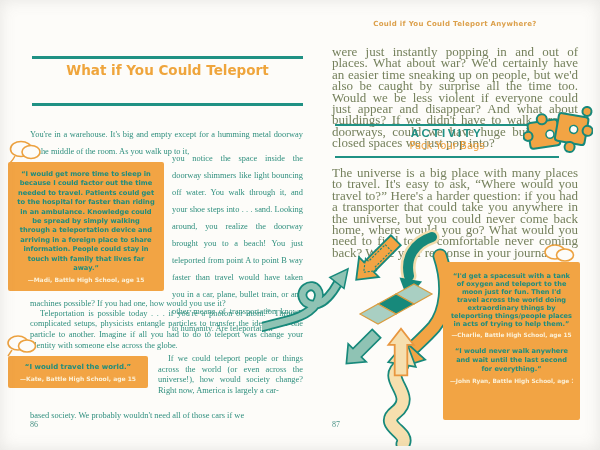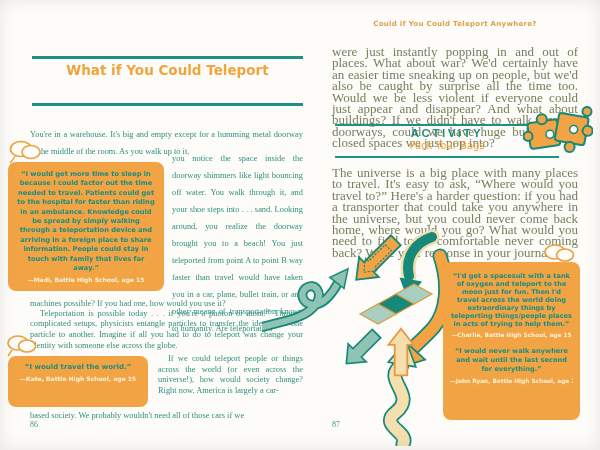--- a/index.html
+++ b/index.html
@@ -17,21 +17,21 @@
   .serif { position:absolute; text-align:justify; }
   .left-body { font-size:8.4px; line-height:17px; color:#2F8F7E; }
   .right-body { font-size:13px; line-height:11.4px; color:#75805C; }
   .indent { text-indent:10px; }
   .chapter-title{
     position:absolute; left:32px; top:62px; width:271px; text-align:center;
     font-family:"DejaVu Sans", sans-serif; font-weight:bold;
     font-size:13.5px; line-height:16.5px; color:#EFA53C;
   }
   .qbox{
-    position:absolute; background:#F2A444; border-radius:8px;
+    position:absolute; background:#F2A444; border-radius:2px;
     font-family:"DejaVu Sans", sans-serif; font-weight:bold; text-align:center;
   }
   .qtext{ color:#1F8D7D; font-size:6.7px; line-height:9.4px; }
   .qattr{ color:#FCF0D6; font-size:6px; line-height:8px; margin-top:3px; white-space:nowrap; overflow:hidden; }
   .pagenum{ position:absolute; text-align:left; font-size:8px; color:#4D9488; }
   .running-header{
     position:absolute; left:332px; top:20px; width:246px; text-align:center;
     font-family:"DejaVu Sans", sans-serif; font-weight:bold;
     font-size:7px; letter-spacing:.3px; color:#DCA04B;
   }
@@ -80,21 +80,21 @@
     <div class="serif left-body indent" style="left:30px; top:306px; width:273px; line-height:10.6px;">
       <span>Teleportation is possible today . . . if you're a photon or atom.</span><sup class="fn">38</sup><span> Through complicated setups, physicists entangle particles to transfer the identity of one particle to another. Imagine if all you had to do to teleport was change your identity with someone else across the globe.</span>
     </div>
 
     <svg class="doodle" style="left:6px; top:334px;" width="34" height="24" viewBox="0 0 34 24">
       <ellipse cx="12" cy="9" rx="10" ry="7" fill="#fdfcf9" stroke="#ECA13F" stroke-width="1.6"></ellipse>
       <ellipse cx="21" cy="12" rx="8.5" ry="6" fill="#fdfcf9" stroke="#ECA13F" stroke-width="1.6"></ellipse>
       <path d="M6,16 Q4,19 2,22" fill="none" stroke="#ECA13F" stroke-width="1.4"></path>
     </svg>
 
-    <div class="qbox" style="left:8px; top:356px; width:140px; height:51px; padding:7px 6px 3px;">
+    <div class="qbox" style="left:8px; top:356px; width:140px; height:32px; padding:7px 6px 3px;">
       <div class="qtext" style="font-size:7px;">“I would travel the world.”</div>
       <div class="qattr">—Kate, Battle High School, age 15</div>
     </div>
 
     <div class="serif left-body indent" style="left:158px; top:354px; width:145px; line-height:10.6px;">If we could teleport people or things across the world (or even across the universe!), how would society change? Right now, America is largely a car-</div>
 
     <div class="serif left-body" style="left:30px; top:407px; width:273px;">based society. We probably wouldn't need all of those cars if we</div>
 
     <div class="pagenum" style="left:30px; top:420px; width:273px;">86</div>
   </div>

